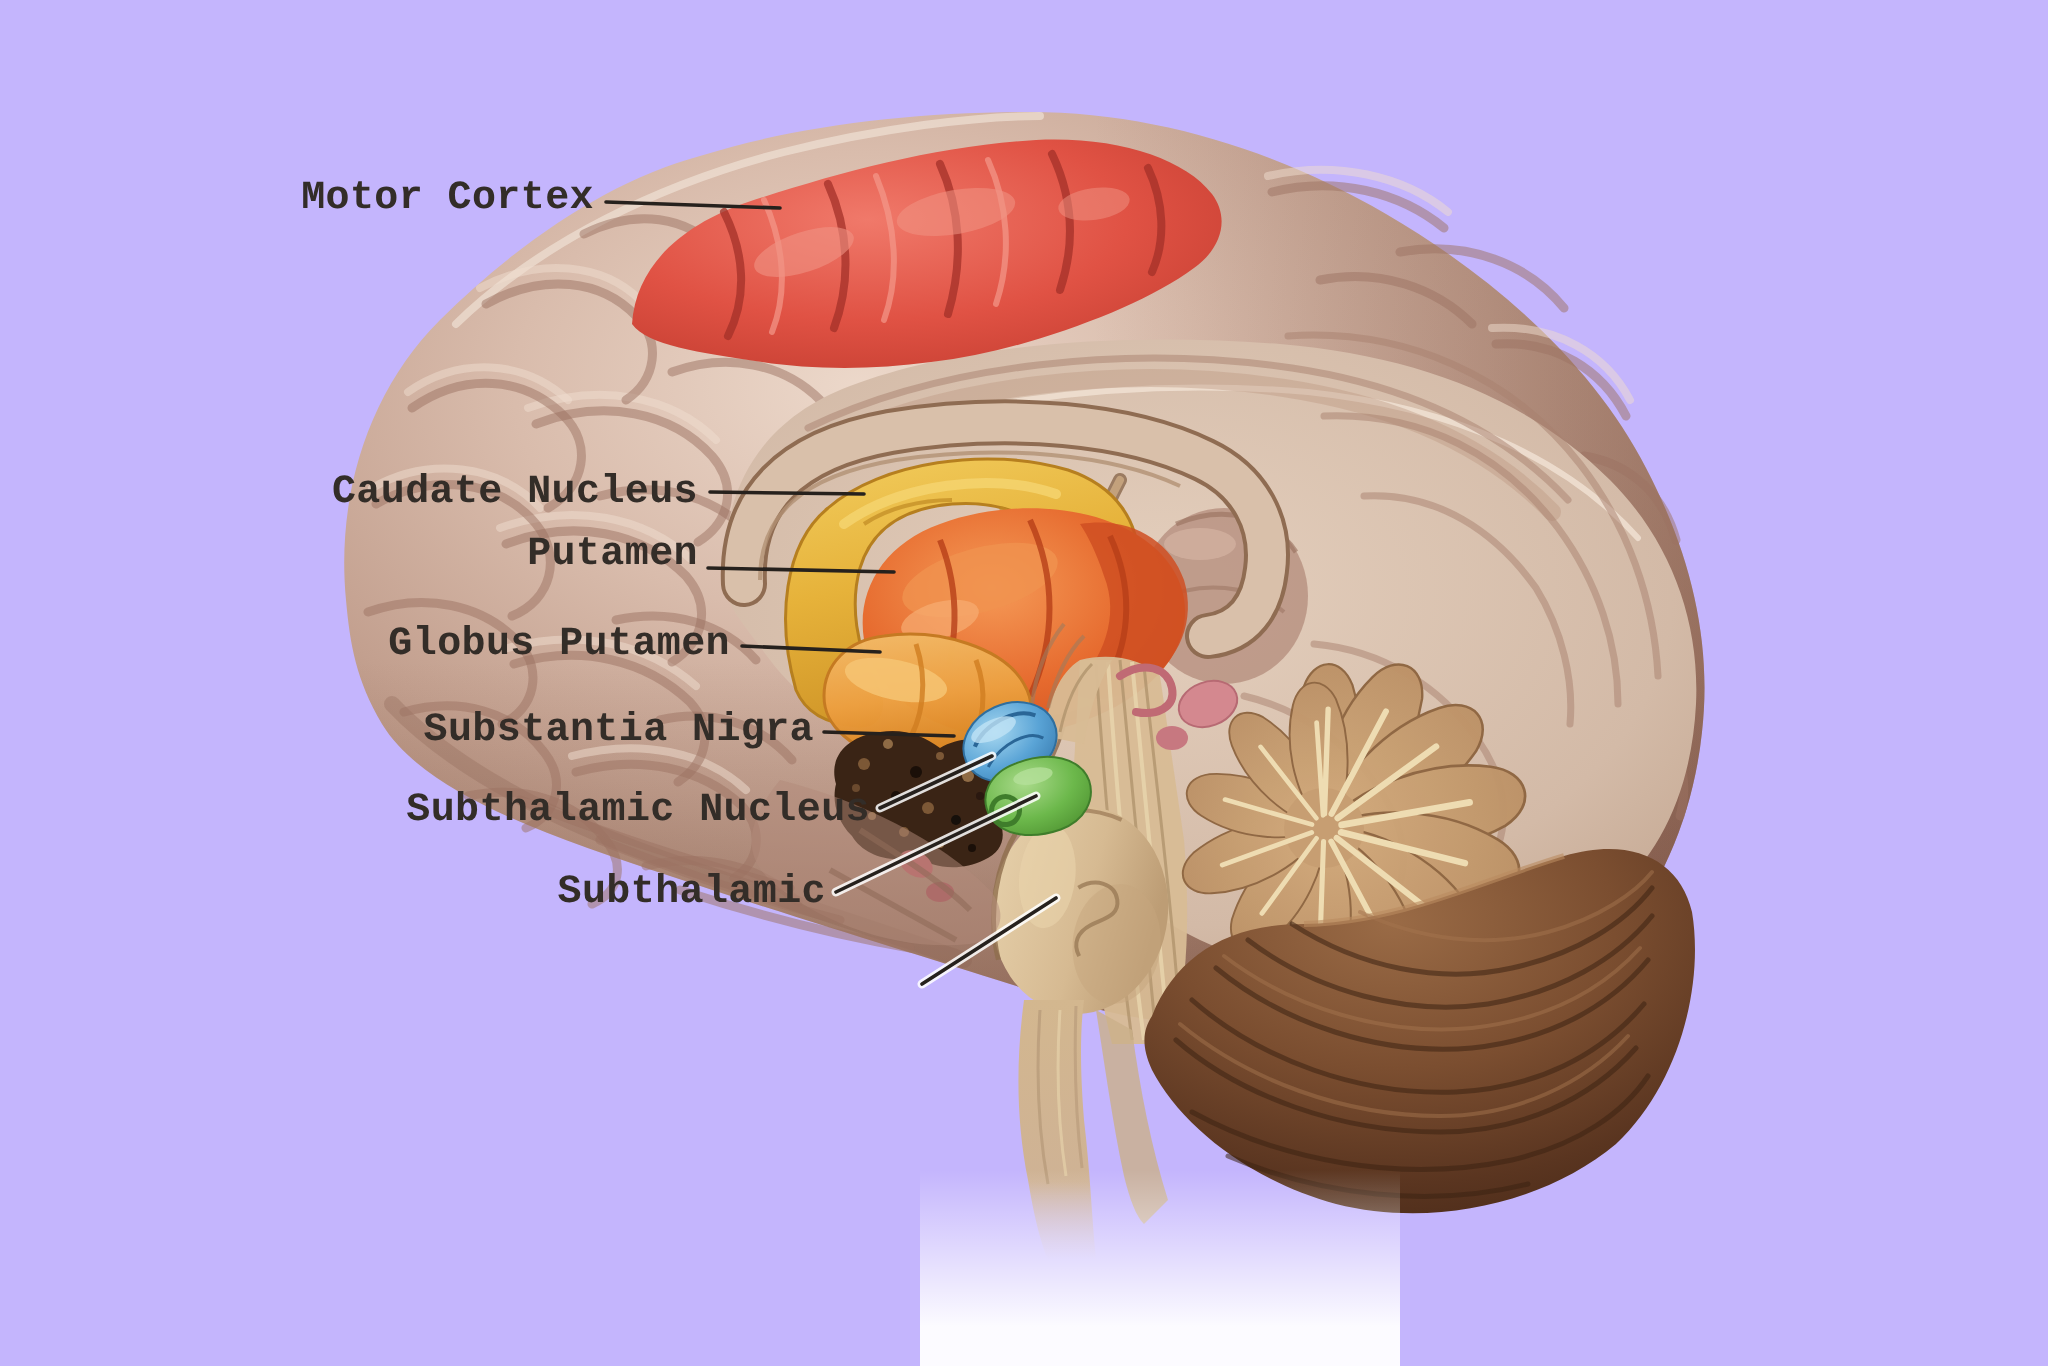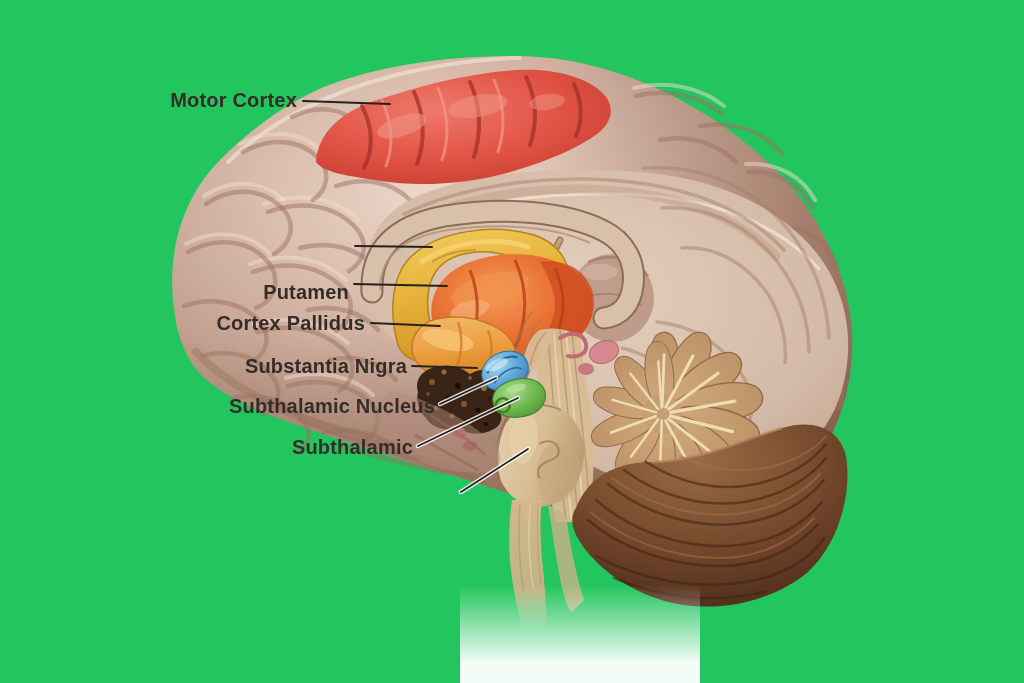--- a/index.html
+++ b/index.html
@@ -1,17 +1,17 @@
 <!DOCTYPE html>
 <html><head>
 <meta charset="utf-8">
 <style>
   html,body{margin:0;padding:0;background:#ffffff;}
-  #stage{position:relative;width:1024px;height:683px;background:#22c55e;overflow:hidden;
-         font-family:Liberation Sans, sans-serif;}
+  #stage{position:relative;width:1024px;height:683px;background:#c4b5fd;overflow:hidden;
+         font-family:Liberation Mono, monospace;}
   #art{position:absolute;left:0;top:0;}
   .lbl{position:absolute;white-space:nowrap;text-align:right;
        font-size:20px;line-height:22px;font-weight:600;color:#332d28;letter-spacing:.2px;}
   .sul{stroke:#9b7262;stroke-width:4.5;fill:none;stroke-linecap:round;opacity:.5;}
   .hil{stroke:#f0ddd0;stroke-width:4;fill:none;stroke-linecap:round;opacity:.5;}
   .med{stroke:#a8806d;stroke-width:3.5;fill:none;stroke-linecap:round;opacity:.5;}
   .occ{stroke:#8a5e4c;stroke-width:4;fill:none;stroke-linecap:round;opacity:.5;}
   .mcs{stroke:#a33028;stroke-width:4;fill:none;stroke-linecap:round;opacity:.75;}
   .mch{stroke:#f4988a;stroke-width:3;fill:none;stroke-linecap:round;opacity:.7;}
   .ldr{stroke-width:1.8;fill:none;stroke-linecap:round;}
@@ -395,18 +395,19 @@
   <path class="case" d="M 440,404 L 496,378"></path>
   <path class="ldr" d="M 440,404 L 496,378" stroke="#26211d"></path>
   <path class="case" d="M 418,446 L 518,398"></path>
   <path class="ldr" d="M 418,446 L 518,398" stroke="#26211d"></path>
   <path class="case" d="M 461,492 L 528,449"></path>
   <path class="ldr" d="M 461,492 L 528,449" stroke="#26211d"></path>
 </g>
 </svg>
 
 <div class="lbl" style="right:727px;top:89px">Motor Cortex</div>
-<div class="lbl" style="right:675px;top:281px">Putamen</div>
-<div class="lbl" style="right:659px;top:312px">Cortex Pallidus</div>
+<div class="lbl" style="right:675px;top:236px">Caudate Nucleus</div>
+<div class="lbl" style="right:675px;top:267px">Putamen</div>
+<div class="lbl" style="right:659px;top:312px">Globus Putamen</div>
 <div class="lbl" style="right:617px;top:355px">Substantia Nigra</div>
 <div class="lbl" style="right:589px;top:395px">Subthalamic Nucleus</div>
 <div class="lbl" style="right:611px;top:436px">Subthalamic</div>
 </div>
 
 </body></html>

